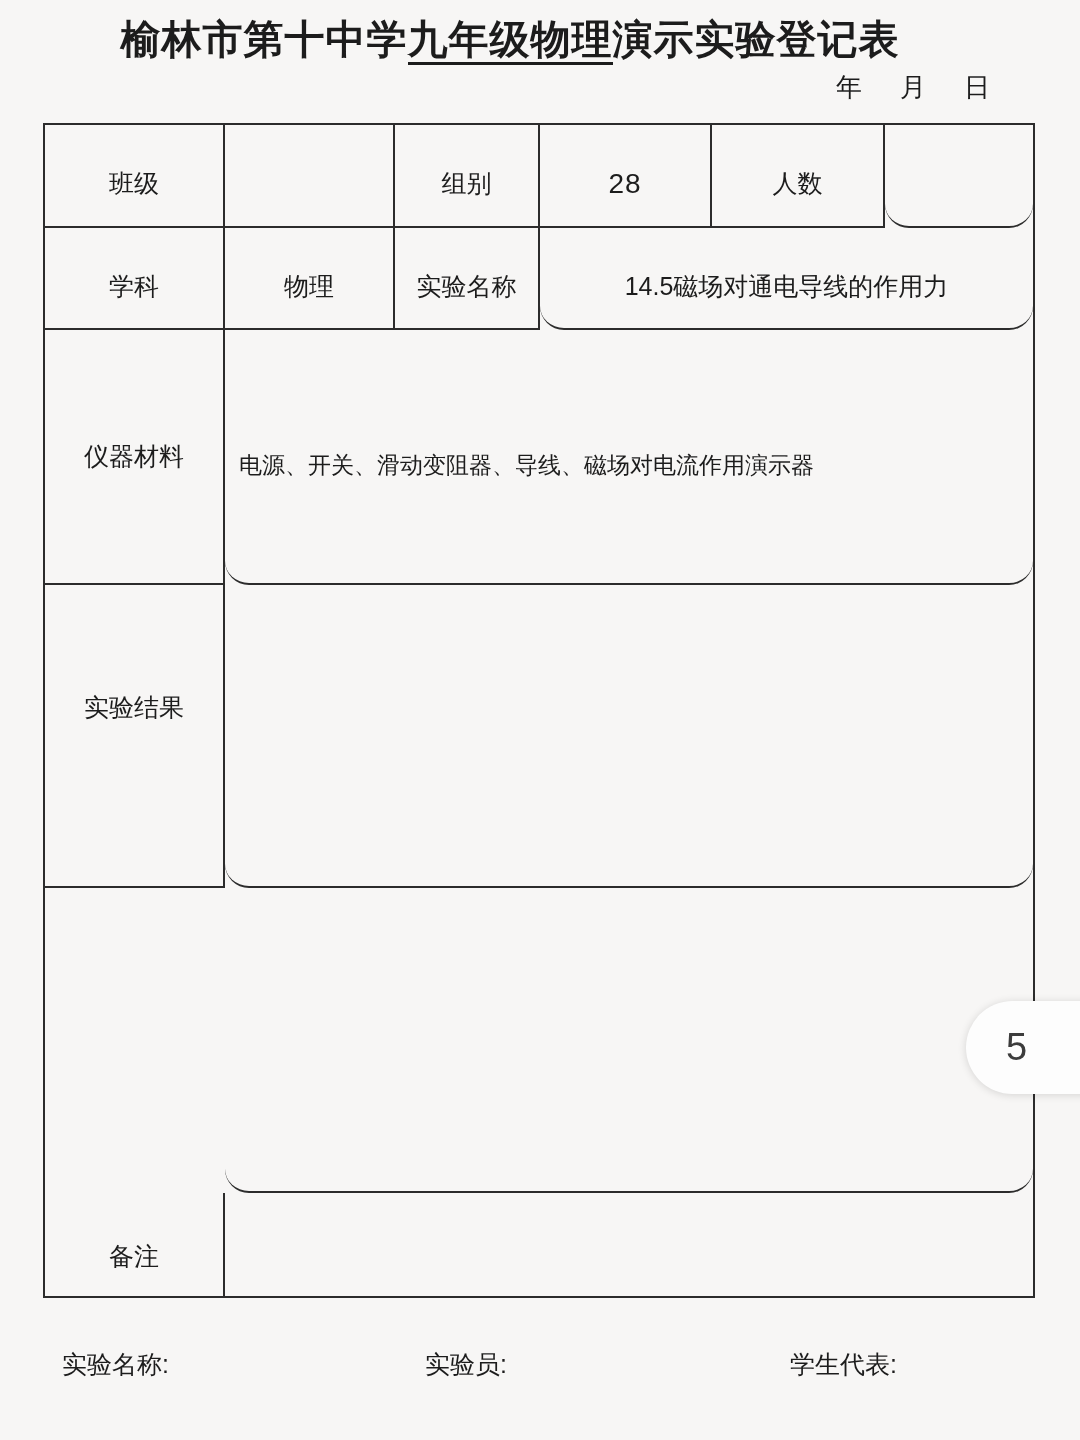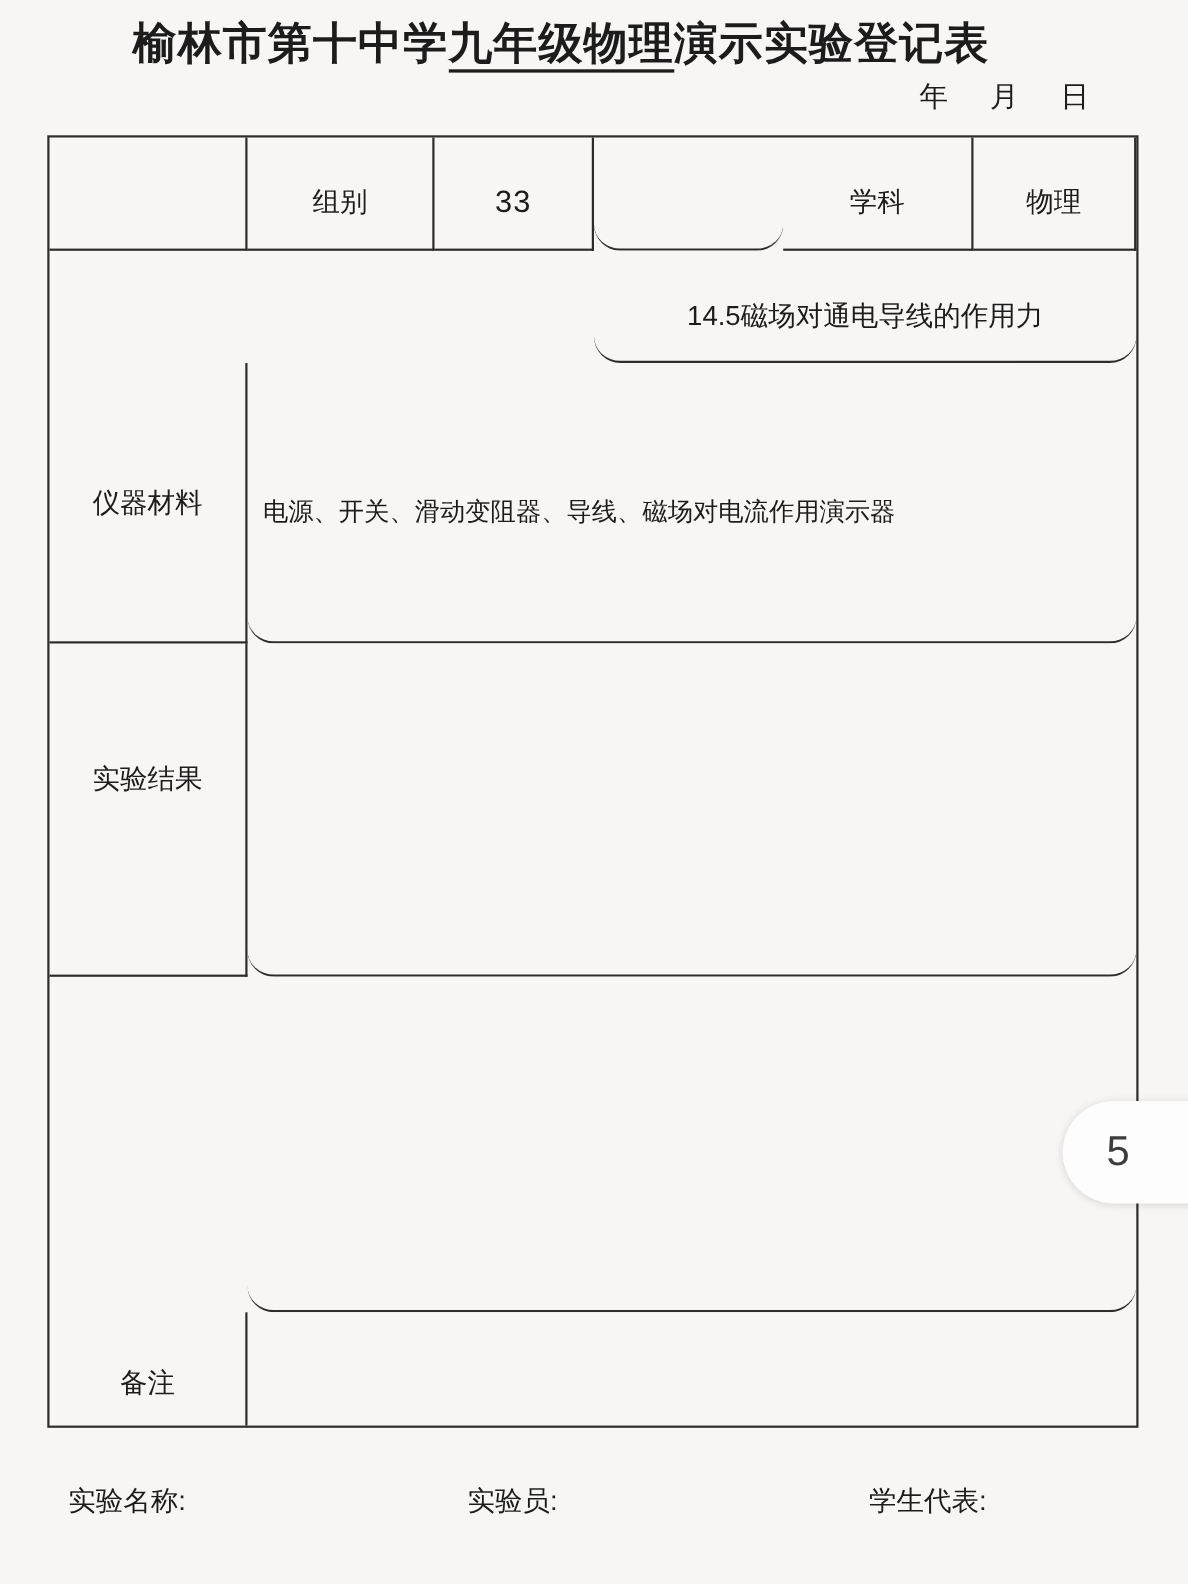--- a/index.html
+++ b/index.html
@@ -121,27 +121,30 @@
 </div>
 
 <div class="dateline">
   <span>年</span>
   <span>月</span>
   <span>日</span>
 </div>
 
 <div class="form-table">
 
+  <div class="c pt">班级</div>
   <div class="c pt"></div>
   <div class="c pt">组别</div>
-  <div class="c pt num">33</div>
+  <div class="c pt num">28</div>
+  <div class="c pt">人数</div>
   <div class="c pt no-r"></div>
 
   <div class="c pt">学科</div>
   <div class="c pt">物理</div>
+  <div class="c pt">实验名称</div>
   <div class="c pt no-r span-right">14.5磁场对通电导线的作用力</div>
 
   <div class="c">仪器材料</div>
   <div class="c no-r span-rest content-cell">电源、开关、滑动变阻器、导线、磁场对电流作用演示器</div>
 
   <div class="c">
     <span class="lift">实验结果</span>
   </div>
   <div class="c no-r span-rest content-cell"></div>
 

